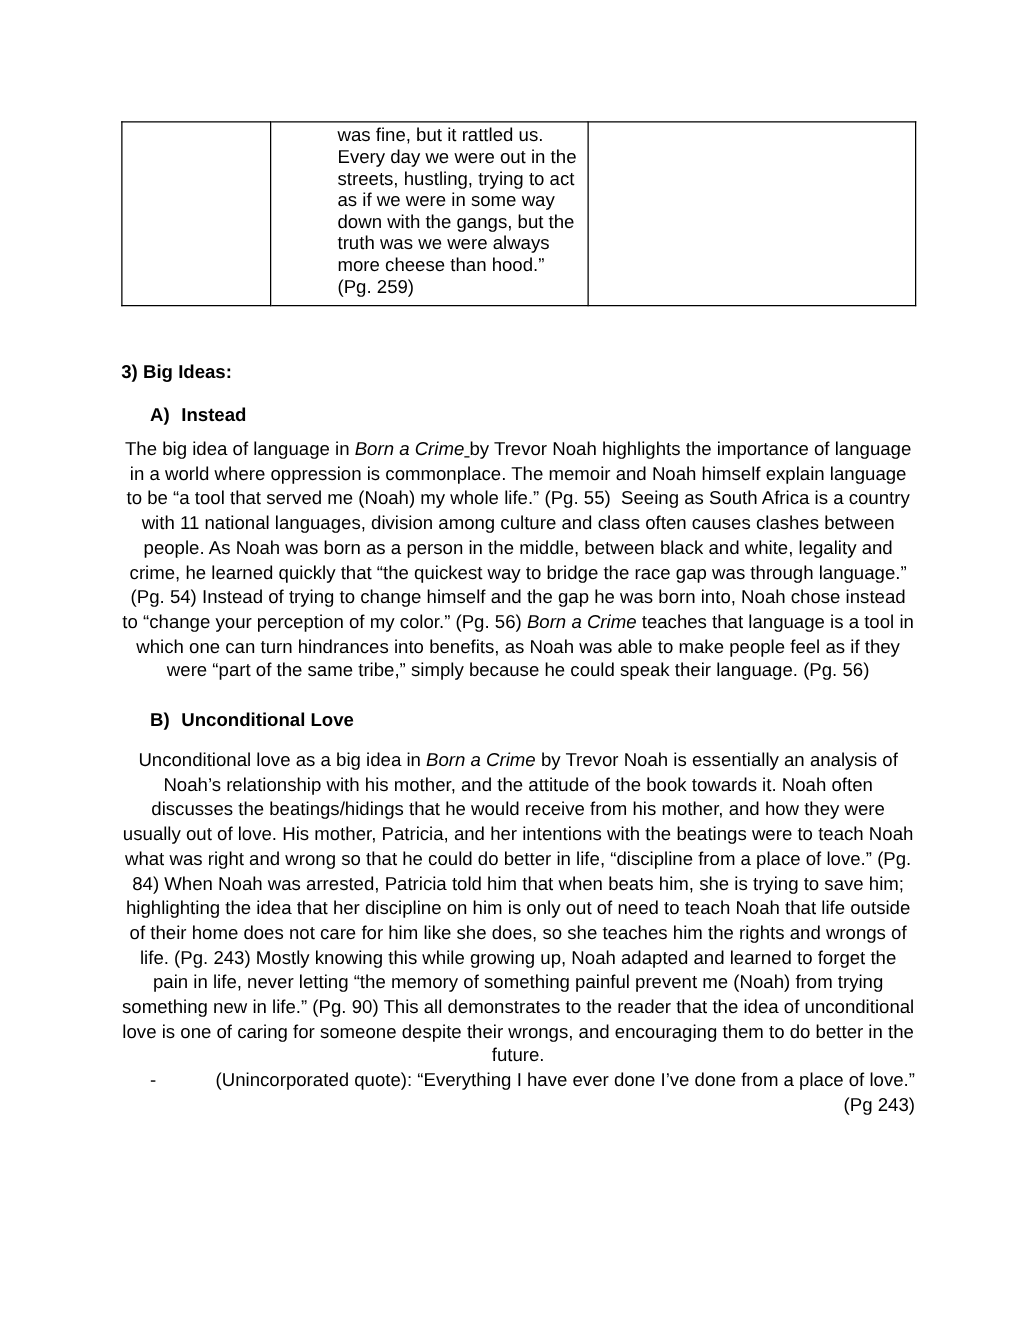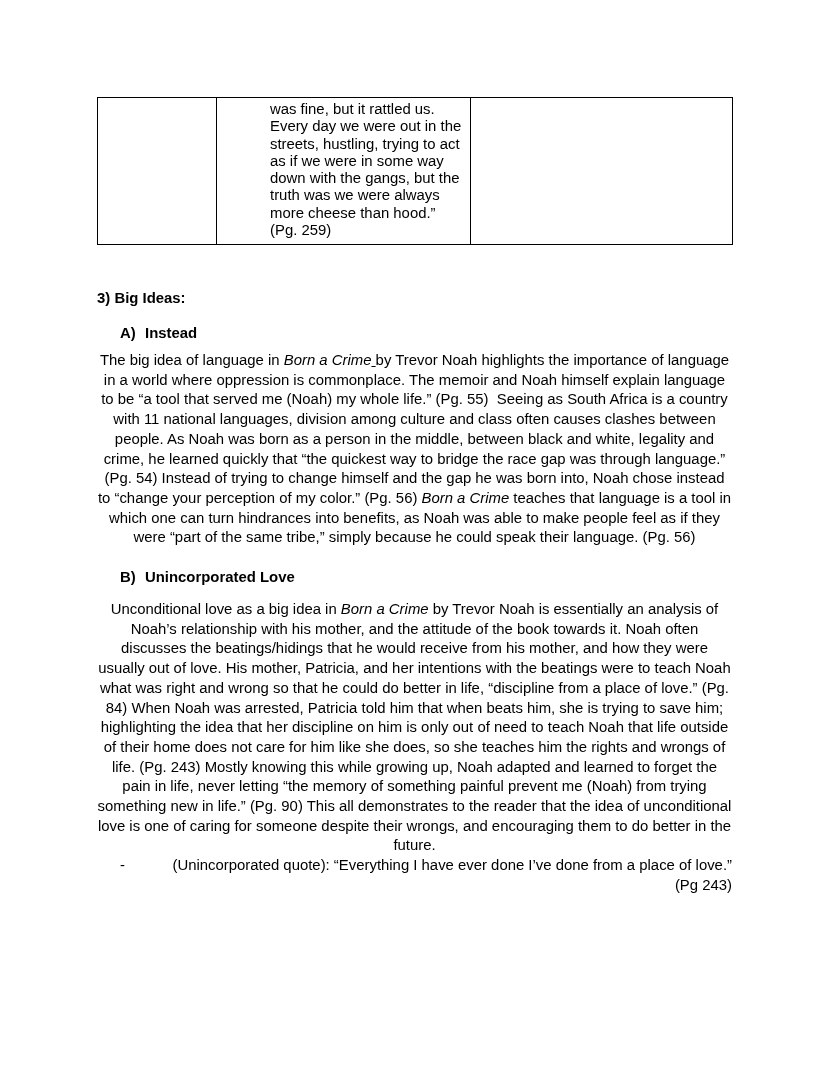--- a/index.html
+++ b/index.html
@@ -96,21 +96,21 @@
 
     <div class="subsection-heading first">
       <span class="marker">A)</span>
       <span class="label">Instead</span>
     </div>
 
     <p class="body-para first"><span>The big idea of language in </span><span class="run-i">Born a Crime</span><span class="run-u"> </span><span>by Trevor Noah highlights the importance of language in a world where oppression is commonplace. The memoir and Noah himself explain language to be “a tool that served me (Noah) my whole life.” (Pg. 55)  Seeing as South Africa is a country with 11 national languages, division among culture and class often causes clashes between people. As Noah was born as a person in the middle, between black and white, legality and crime, he learned quickly that “the quickest way to bridge the race gap was through language.” (Pg. 54) Instead of trying to change himself and the gap he was born into, Noah chose instead to “change your perception of my color.” (Pg. 56) </span><span class="run-i">Born a Crime</span><span> teaches that language is a tool in which one can turn hindrances into benefits, as Noah was able to make people feel as if they were “part of the same tribe,” simply because he could speak their language. (Pg. 56)</span></p>
 
     <div class="subsection-heading second">
       <span class="marker">B)</span>
-      <span class="label">Unincorporated Love</span>
+      <span class="label">Unconditional Love</span>
     </div>
 
     <p class="body-para second"><span>Unconditional love as a big idea in </span><span class="run-i">Born a Crime</span><span> by Trevor Noah is essentially an analysis of Noah’s relationship with his mother, and the attitude of the book towards it. Noah often discusses the beatings/hidings that he would receive from his mother, and how they were usually out of love. His mother, Patricia, and her intentions with the beatings were to teach Noah what was right and wrong so that he could do better in life, “discipline from a place of love.” (Pg. 84) When Noah was arrested, Patricia told him that when beats him, she is trying to save him; highlighting the idea that her discipline on him is only out of need to teach Noah that life outside of their home does not care for him like she does, so she teaches him the rights and wrongs of life. (Pg. 243) Mostly knowing this while growing up, Noah adapted and learned to forget the pain in life, never letting “the memory of something painful prevent me (Noah) from trying something new in life.” (Pg. 90) This all demonstrates to the reader that the idea of unconditional love is one of caring for someone despite their wrongs, and encouraging them to do better in the future.</span></p>
 
     <div class="bullet-row">
       <span class="bullet-marker">-</span>
       <span class="bullet-text"><span>(Unincorporated quote): “Everything I have ever done I’ve done from a place of love.” (Pg 243)</span></span>
     </div>
 
   </div>

